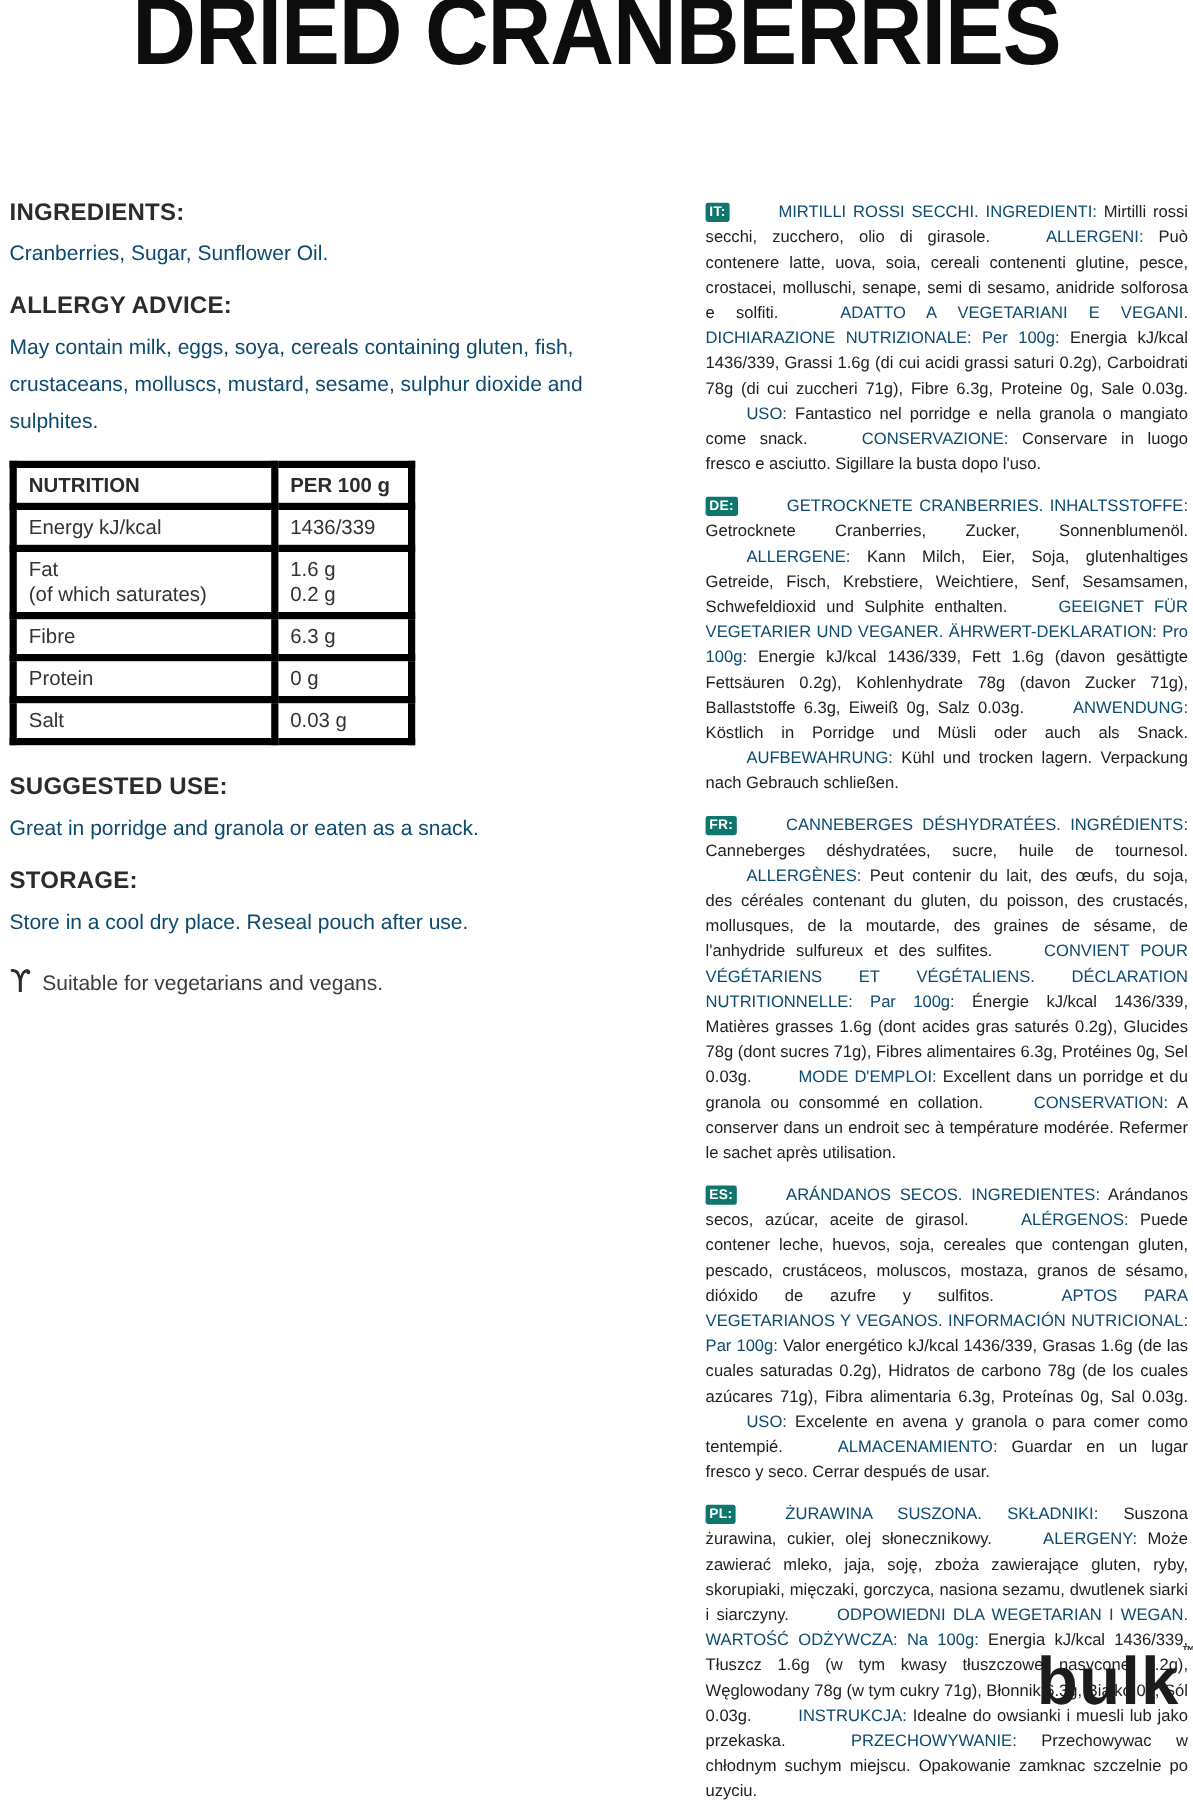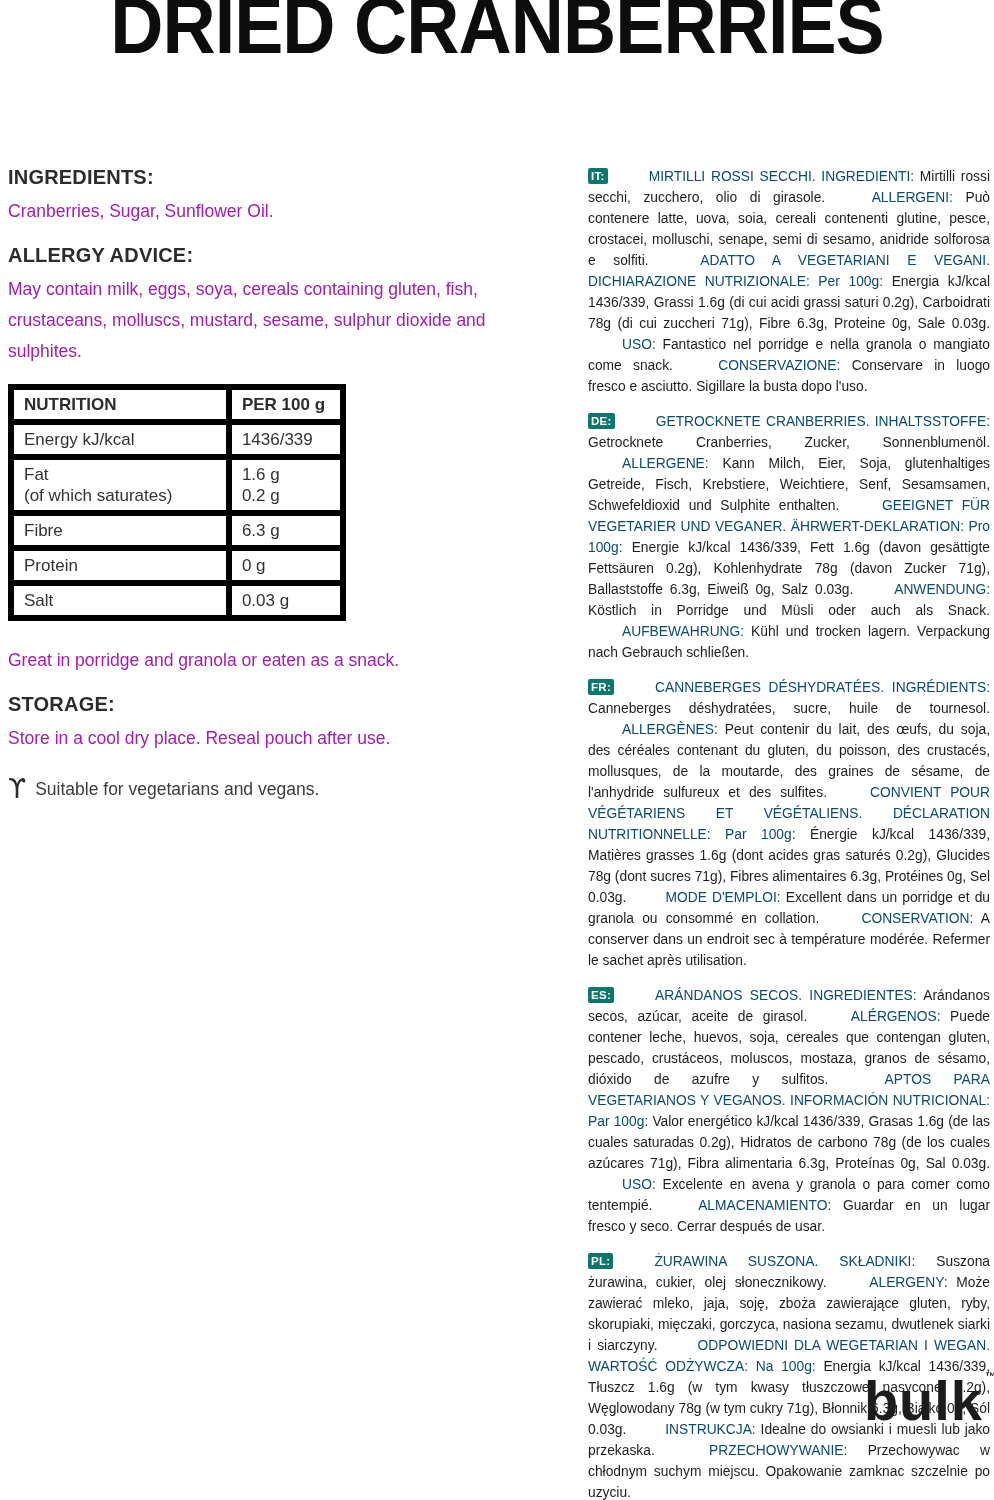--- a/index.html
+++ b/index.html
@@ -29,21 +29,21 @@
   }
   .right-col {
     position: absolute; left: 588px; top: 166px; width: 402px;
   }
   
   .l-heading {
     font-size: 20px; font-weight: bold; color: #2c2c2c;
     margin: 0 0 7px 0; letter-spacing: 0.2px;
   }
   .l-body {
-    font-size: 17.5px; color: #a21caf; line-height: 31px;
+    font-size: 17.5px; color: #0c4a6e; line-height: 31px;
     margin: 0 0 17px 0;
   }
   .nutrition-table {
     border-collapse: collapse;
     margin: 5px 0 24px 0;
     width: 338px;
   }
   .nutrition-table td, .nutrition-table th {
     border: 6px solid #000000;
     font-size: 17px; color: #333;
@@ -128,20 +128,21 @@
           <td class="c1">Protein</td>
           <td class="c2">0 g</td>
         </tr>
         <tr>
           <td class="c1">Salt</td>
           <td class="c2">0.03 g</td>
         </tr>
       </tbody>
   </table>
 
+  <h2 class="l-heading">SUGGESTED USE:</h2>
   <p class="l-body">Great in porridge and granola or eaten as a snack.</p>
 
   <h2 class="l-heading">STORAGE:</h2>
   <p class="l-body" style="margin-bottom:0;">Store in a cool dry place. Reseal pouch after use.</p>
 
   <div class="veg-line">
     <span class="veg-icon">ϒ</span>
     <span>Suitable for vegetarians and vegans.</span>
   </div>
 </div>

